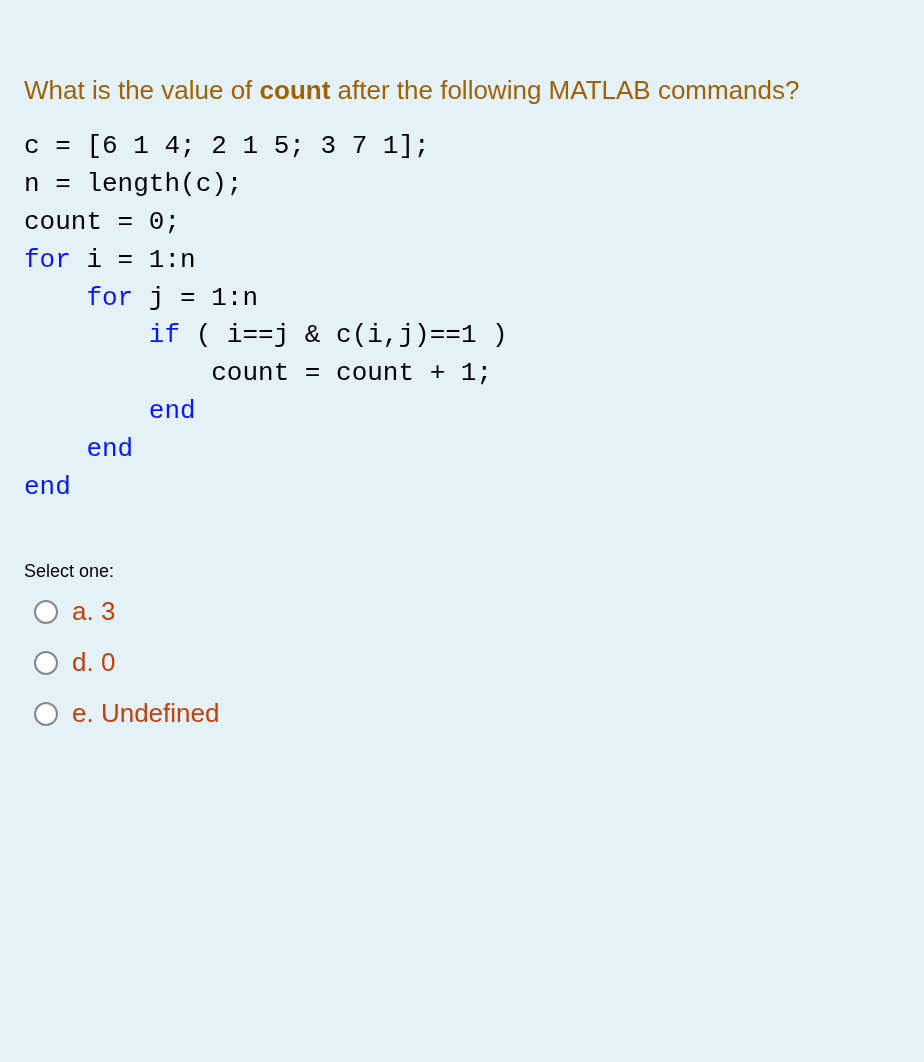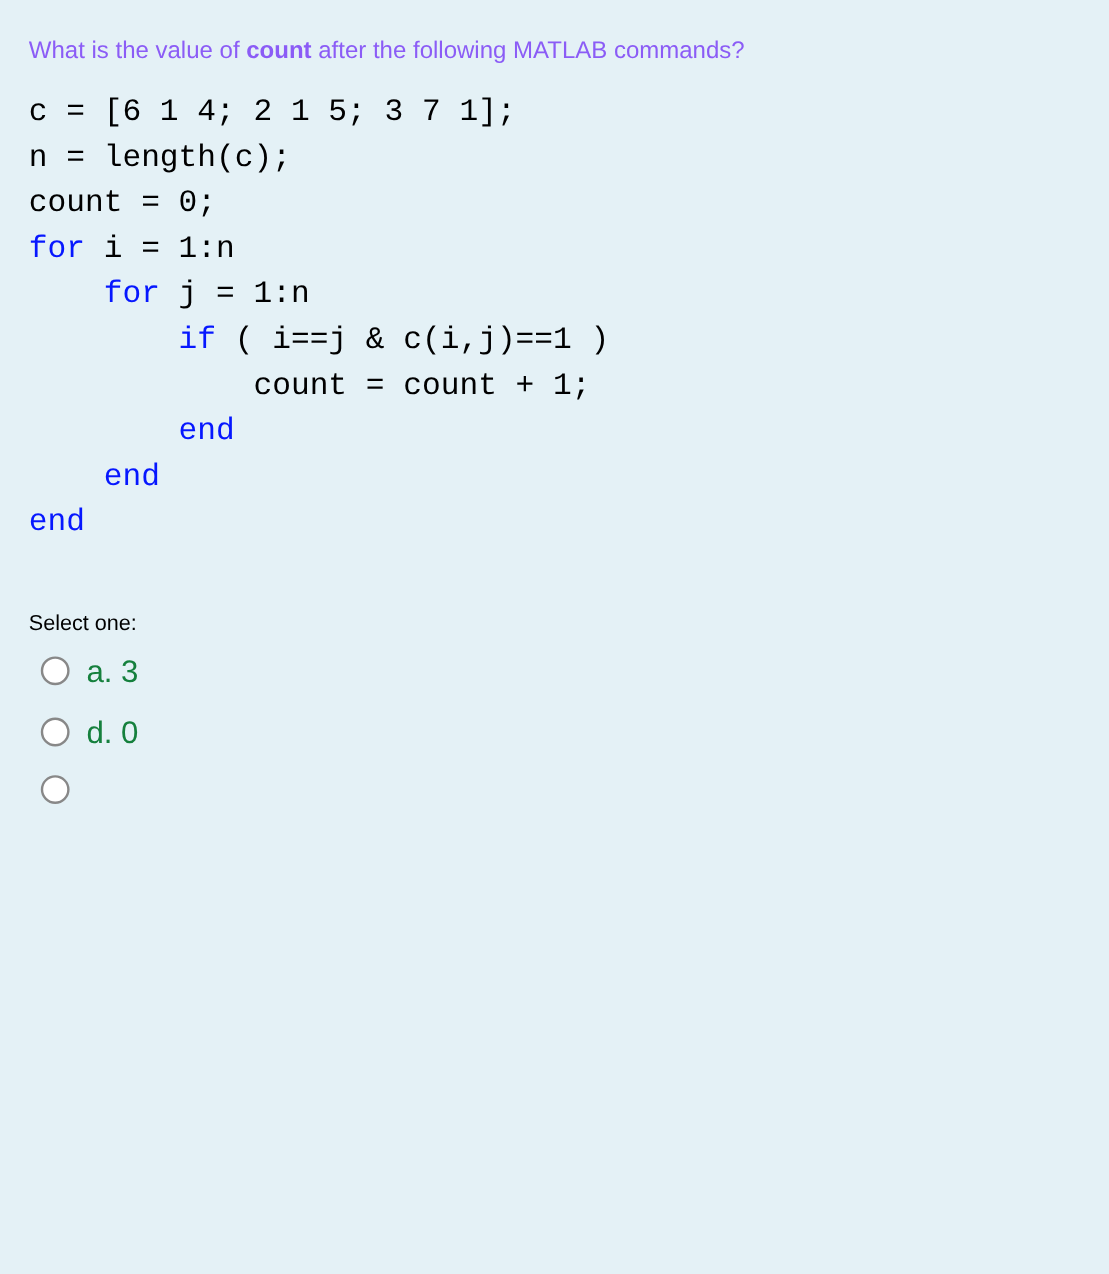--- a/index.html
+++ b/index.html
@@ -9,24 +9,25 @@
     }
     body {
       width: 924px;
       height: 1062px;
       background-color: #e4f1f6;
       font-family: Arial, Helvetica, sans-serif;
       padding: 28px 24px;
       color: #333;
     }
     .question-text {
-      font-size: 20px;
+      font-size: 26px;
       line-height: 1.45;
-      color: #8b5cf6;
+      color: #a16207;
       margin-bottom: 18px;
+      margin-top: 44px;
     }
     .question-text .bold {
       font-weight: bold;
     }
     .code-block {
       font-family: 'Courier New', Courier, monospace;
       font-size: 26px;
       line-height: 1.46;
       white-space: pre;
       margin-bottom: 54px;
@@ -53,21 +54,21 @@
       width: 24px;
       height: 24px;
       border-radius: 50%;
       border: 2px solid #888;
       background: #fff;
       flex-shrink: 0;
       cursor: pointer;
     }
     .option-text {
       font-size: 26px;
-      color: #15803d;
+      color: #c2410c;
     }
   </style>
 </head>
 <body>
 
 <div class="question-text">
   <span>What is the value of </span><span class="bold">count</span><span> after the following MATLAB commands?</span>
 </div>
 
 <div class="code-block"><span>c = [6 1 4; 2 1 5; 3 7 1];</span>
@@ -88,14 +89,15 @@
   <div class="option-row">
     <div class="radio"></div>
     <div class="option-text">a. 3</div>
   </div>
   <div class="option-row">
     <div class="radio"></div>
     <div class="option-text">d. 0</div>
   </div>
   <div class="option-row">
     <div class="radio"></div>
+    <div class="option-text">e. Undefined</div>
   </div>
 </div>
 
 </body></html>

